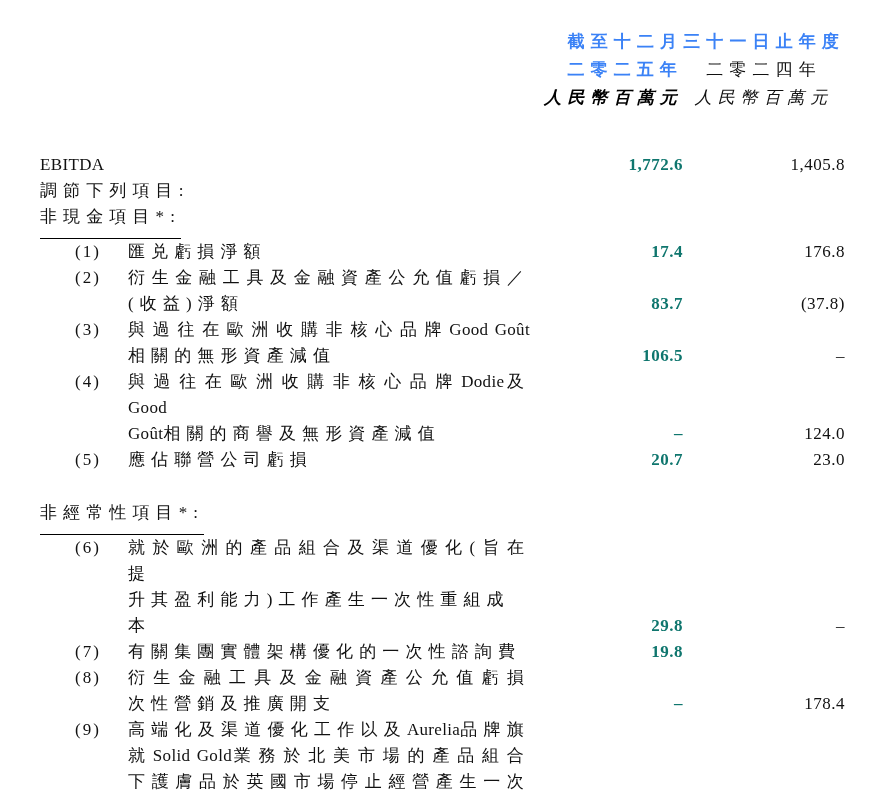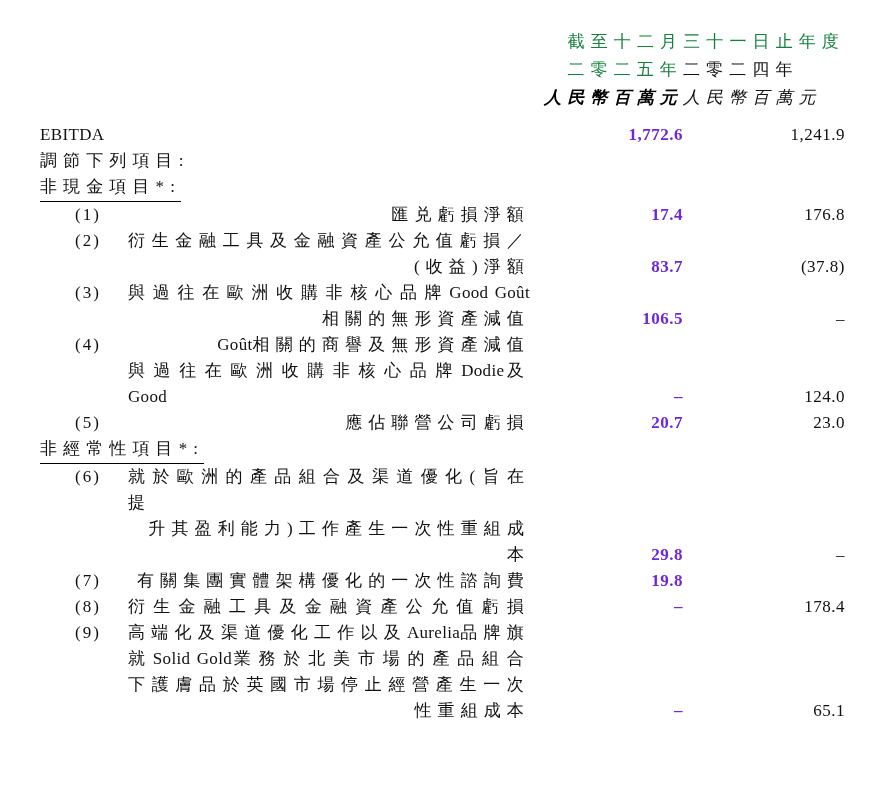--- a/index.html
+++ b/index.html
@@ -11,47 +11,47 @@
     font-family: "Liberation Serif", "DejaVu Serif", serif;
     font-size: 17px;
     color: #111111;
     overflow: hidden;
   }
 
   
   .zh { letter-spacing: 0.36em; }
   .zh .lat { letter-spacing: 0.02em; }
 
-  .b  { font-weight: normal; color: #15803d; }
+  .b  { font-weight: bold; color: #3b82f6; }
   .i  { font-style: italic; }
   .bi { font-style: italic; font-weight: bold; color: #000; }
 
   
   .hdr-line { line-height: 28px; display: flex; }
   .hdr-caption { width: 805px; text-align: right; }
   .hc1 { width: 643px; text-align: right; }
-  .hc2 { width: 162px; text-align: left; }
+  .hc2 { width: 162px; text-align: center; }
 
   
   .row { display: flex; align-items: flex-end; line-height: 26px; }
   .num {
     width: 53px; margin-left: 35px; align-self: flex-start;
     letter-spacing: 2px; flex-shrink: 0;
   }
   .lbl  { width: 402px; flex-shrink: 0; }
   .lblw { width: 490px; flex-shrink: 0; }
-  .line { line-height: 26px; text-align: right; }
+  .line { line-height: 26px; }
   .fill { text-align: justify; text-align-last: justify; }
-  .v1 { width: 153px; text-align: right; font-weight: bold; color: #6d28d9; letter-spacing: 0.5px; }
+  .v1 { width: 153px; text-align: right; font-weight: bold; color: #0f766e; letter-spacing: 0.5px; }
   .v2 { width: 162px; text-align: right; letter-spacing: 0.5px; }
 
-  .u { border-bottom: 1.5px solid #000; padding-bottom: 1px; display: inline-block; text-align: right; }
+  .u { border-bottom: 1.5px solid #000; padding-bottom: 8px; display: inline-block; text-align: right; }
 
-  .r-ebitda { margin-top: 10px; }
-  .r-nonrec { }
+  .r-ebitda { margin-top: 40px; }
+  .r-nonrec { margin-top: 27px; }
 </style>
 </head>
 <body>
 
 <div>
   <div class="hdr-line">
     <div class="hdr-caption zh b">截至十二月三十一日止年度</div>
   </div>
   <div class="hdr-line">
     <div class="hc1 zh b">二零二五年</div>
@@ -59,21 +59,21 @@
   </div>
   <div class="hdr-line">
     <div class="hc1 zh bi">人民幣百萬元</div>
     <div class="hc2 zh i">人民幣百萬元</div>
   </div>
 </div>
 
 <div class="row r-ebitda">
   <div class="lblw zh"><span class="lat">EBITDA</span></div>
   <div class="v1">1,772.6</div>
-  <div class="v2">1,241.9</div>
+  <div class="v2">1,405.8</div>
 </div>
 
 <div class="row">
   <div class="lblw zh">調節下列項目:</div>
 </div>
 
 <div class="row">
   <div class="lblw"><span class="zh u">非現金項目*:</span></div>
 </div>
 
@@ -102,22 +102,22 @@
     <div class="line fill zh">與過往在歐洲收購非核心品牌<span class="lat">Good Goût</span></div>
     <div class="line zh">相關的無形資產減值</div>
   </div>
   <div class="v1">106.5</div>
   <div class="v2">–</div>
 </div>
 
 <div class="row">
   <div class="num">(4)</div>
   <div class="lbl">
+    <div class="line fill zh">與過往在歐洲收購非核心品牌<span class="lat">Dodie</span>及<span class="lat">Good</span></div>
     <div class="line zh"><span class="lat">Goût</span>相關的商譽及無形資產減值</div>
-    <div class="line fill zh">與過往在歐洲收購非核心品牌<span class="lat">Dodie</span>及<span class="lat">Good</span></div>
   </div>
   <div class="v1">–</div>
   <div class="v2">124.0</div>
 </div>
 
 <div class="row">
   <div class="num">(5)</div>
   <div class="lbl">
       <div class="line zh">應佔聯營公司虧損</div>
     </div>
@@ -144,20 +144,21 @@
   <div class="lbl">
       <div class="line zh">有關集團實體架構優化的一次性諮詢費</div>
     </div>
   <div class="v1">19.8</div>
 </div>
 
 <div class="row">
   <div class="num">(8)</div>
   <div class="lbl">
     <div class="line fill zh">衍生金融工具及金融資產公允值虧損</div>
+    <div class="line zh">次性營銷及推廣開支</div>
   </div>
   <div class="v1">–</div>
   <div class="v2">178.4</div>
 </div>
 
 <div class="row">
   <div class="num">(9)</div>
   <div class="lbl">
     <div class="line fill zh">高端化及渠道優化工作以及<span class="lat">Aurelia</span>品牌旗</div>
     <div class="line fill zh">就<span class="lat">Solid Gold</span>業務於北美市場的產品組合</div>

